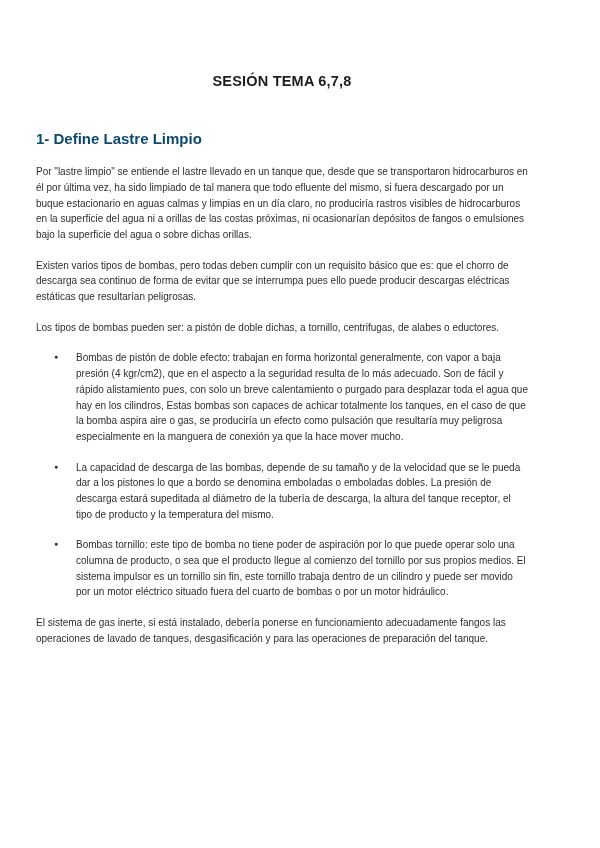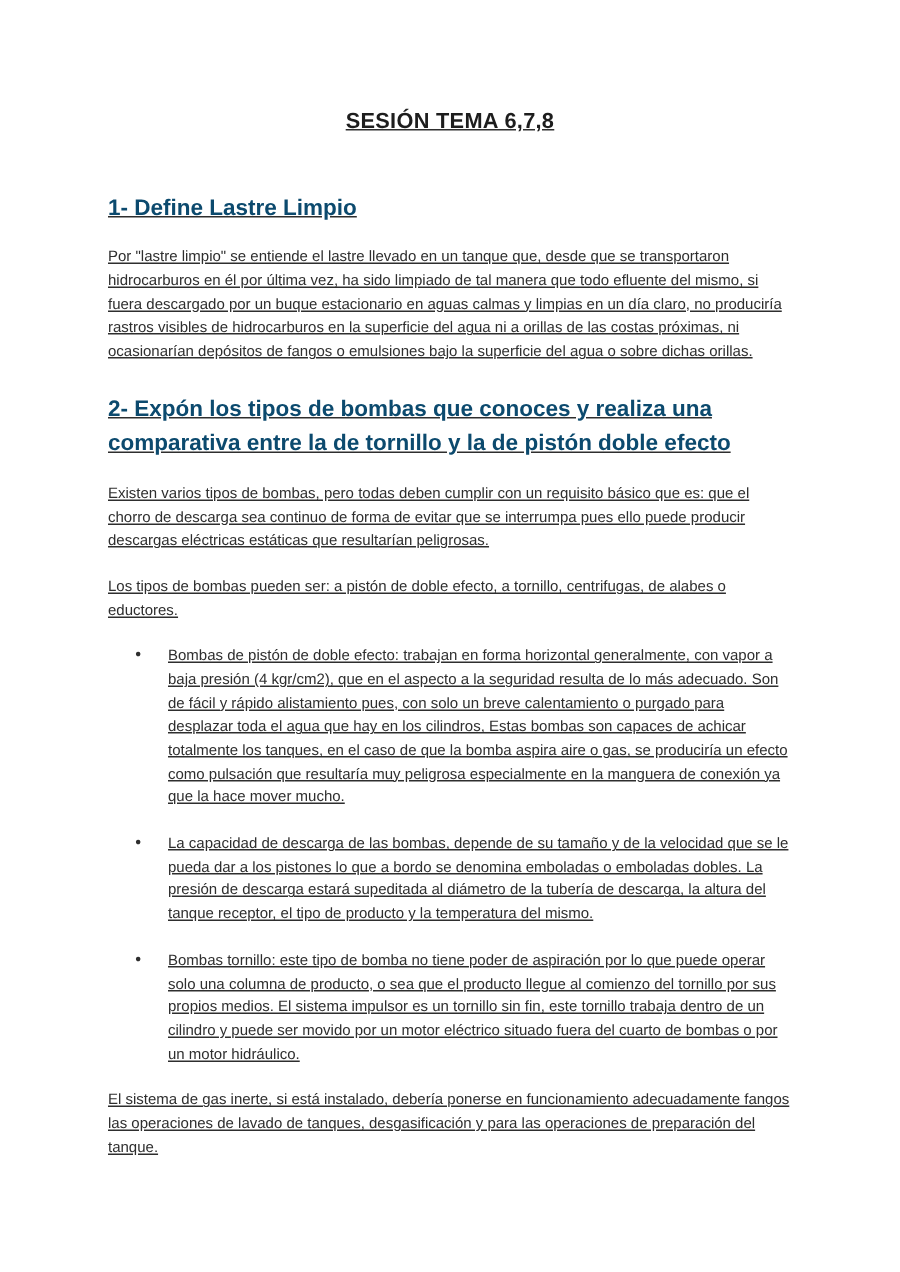--- a/index.html
+++ b/index.html
@@ -4,28 +4,27 @@
   <style>
     html, body {
       margin: 0;
       padding: 0;
       background: #ffffff;
     }
     .page {
       width: 600px;
       height: 848px;
       box-sizing: border-box;
-      padding: 56px 72px 40px 72px;
+      padding: 56px 72px 40px 36px;
       background: #ffffff;
       font-family: "Liberation Sans", sans-serif;
       font-size: 10px;
       line-height: 1.57;
       color: #2e2e2e;
       overflow: hidden;
-      text-decoration: underline;
     }
     .doc-title {
       font-size: 14.5px;
       font-weight: bold;
       text-align: center;
       color: #1d1d1d;
       margin: 14px 0 34px 0;
       letter-spacing: 0.2px;
     }
     .heading {
@@ -59,25 +58,24 @@
 <body>
 
 <div class="page">
 
   <h1 class="doc-title">SESIÓN TEMA 6,7,8</h1>
 
   <h2 class="heading">1- Define Lastre Limpio</h2>
 
   <p class="para">Por "lastre limpio" se entiende el lastre llevado en un tanque que, desde que se transportaron hidrocarburos en él por última vez, ha sido limpiado de tal manera que todo efluente del mismo, si fuera descargado por un buque estacionario en aguas calmas y limpias en un día claro, no produciría rastros visibles de hidrocarburos en la superficie del agua ni a orillas de las costas próximas, ni ocasionarían depósitos de fangos o emulsiones bajo la superficie del agua o sobre dichas orillas.</p>
 
-  <h2 class="heading">2- Expón los tipos de bombas que conoces y realiza una comparativa entre la de tornillo y la de pistón doble efecto</h2>
 
   <p class="para">Existen varios tipos de bombas, pero todas deben cumplir con un requisito básico que es: que el chorro de descarga sea continuo de forma de evitar que se interrumpa pues ello puede producir descargas eléctricas estáticas que resultarían peligrosas.</p>
 
-  <p class="para">Los tipos de bombas pueden ser: a pistón de doble efecto, a tornillo, centrifugas, de alabes o eductores.</p>
+  <p class="para">Los tipos de bombas pueden ser: a pistón de doble dichas, a tornillo, centrifugas, de alabes o eductores.</p>
 
   <ul class="bullets">
     <li>Bombas de pistón de doble efecto: trabajan en forma horizontal generalmente, con vapor a baja presión (4 kgr/cm2), que en el aspecto a la seguridad resulta de lo más adecuado. Son de fácil y rápido alistamiento pues, con solo un breve calentamiento o purgado para desplazar toda el agua que hay en los cilindros, Estas bombas son capaces de achicar totalmente los tanques, en el caso de que la bomba aspira aire o gas, se produciría un efecto como pulsación que resultaría muy peligrosa especialmente en la manguera de conexión ya que la hace mover mucho.</li>
     <li>La capacidad de descarga de las bombas, depende de su tamaño y de la velocidad que se le pueda dar a los pistones lo que a bordo se denomina emboladas o emboladas dobles. La presión de descarga estará supeditada al diámetro de la tubería de descarga, la altura del tanque receptor, el tipo de producto y la temperatura del mismo.</li>
     <li>Bombas tornillo: este tipo de bomba no tiene poder de aspiración por lo que puede operar solo una columna de producto, o sea que el producto llegue al comienzo del tornillo por sus propios medios. El sistema impulsor es un tornillo sin fin, este tornillo trabaja dentro de un cilindro y puede ser movido por un motor eléctrico situado fuera del cuarto de bombas o por un motor hidráulico.</li>
   </ul>
 
 
   <p class="para">El sistema de gas inerte, si está instalado, debería ponerse en funcionamiento adecuadamente fangos las operaciones de lavado de tanques, desgasificación y para las operaciones de preparación del tanque.</p>
 

